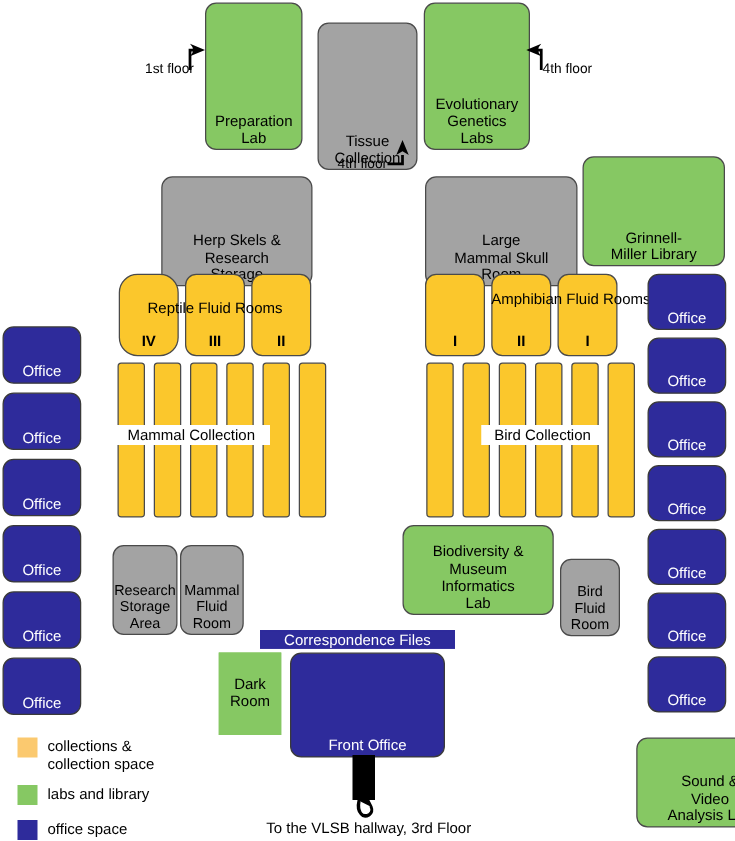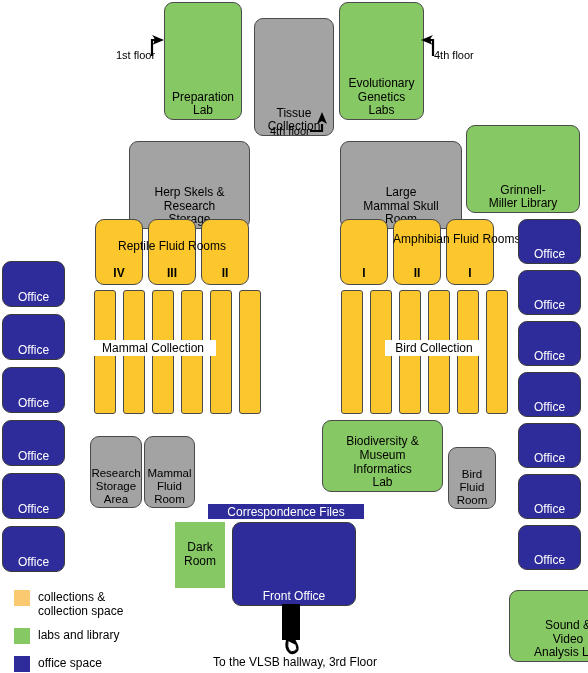--- a/index.html
+++ b/index.html
@@ -164,21 +164,21 @@
   <div class="room collection" style="left:129px; top:125px; width:121px; height:88px;">
     <span>Herp Skels &amp; Research Storage</span>
   </div>
   <div class="room collection" style="left:340px; top:125px; width:122px; height:88px;">
     <span>Large Mammal Skull Room</span>
   </div>
   <div class="room lab" style="left:466px; top:125px; width:114px; height:88px;">
     <span>Grinnell-Miller Library</span>
   </div>
 
-  <div class="roomnum" style="left:95px; top:219px; width:48px; height:66px;">
+  <div class="roomnum" style="left:95px; top:219px; width:48px; height:66px;border-radius:15px;">
     <span class="fluid-num">IV</span>
   </div>
   <div class="roomnum" style="left:148px; top:219px; width:48px; height:66px;">
     <span class="fluid-num">III</span>
   </div>
   <div class="roomnum" style="left:201px; top:219px; width:48px; height:66px;">
     <span class="fluid-num">II</span>
   </div>
   <div class="fluid-title" style="left:95px; top:240px; width:154px;">Reptile Fluid Rooms</div>
 

